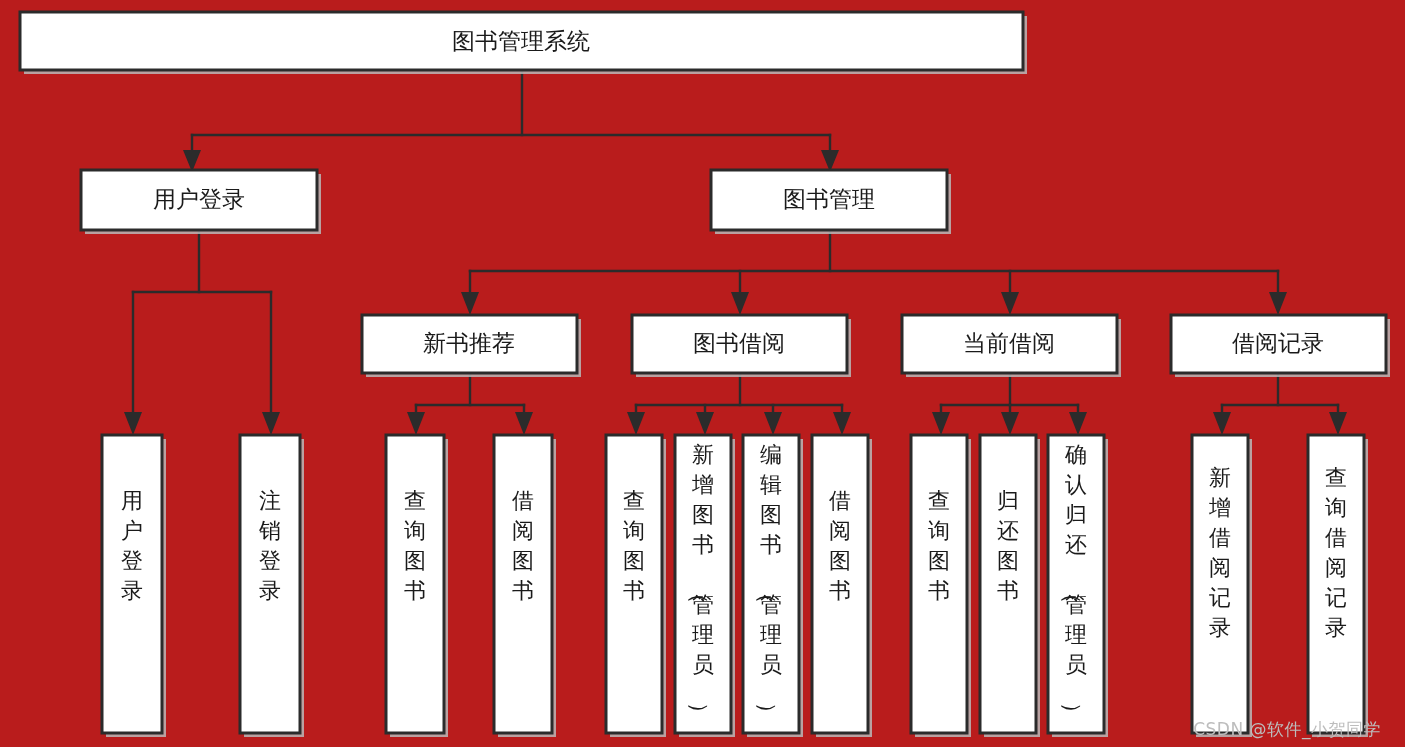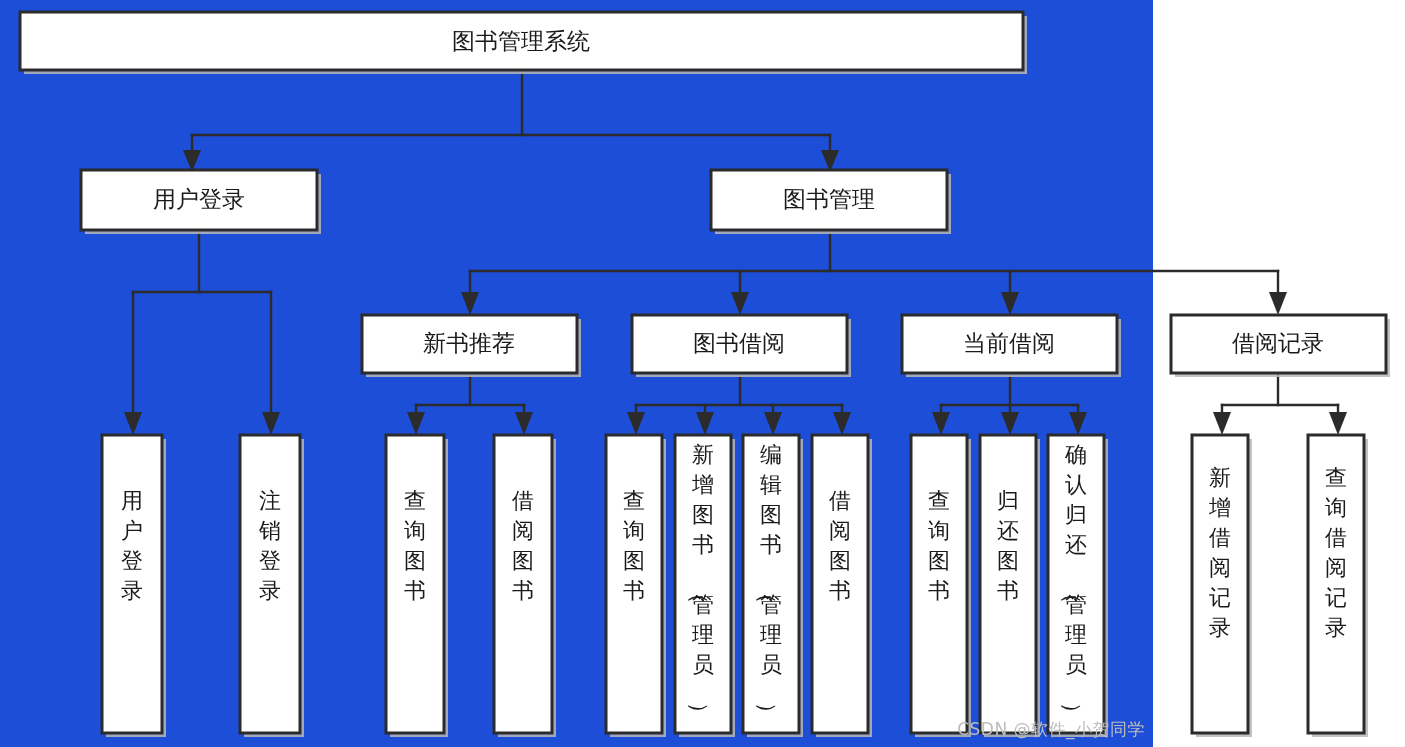--- a/index.html
+++ b/index.html
@@ -8,23 +8,23 @@
     background: #ffffff;
   }
   body {
     width: 1405px;
     height: 747px;
     font-family: "DejaVu Sans", "Liberation Sans", sans-serif;
     overflow: hidden;
   }
   #diagram-root {
     position: relative;
-    width: 1153px;
+    width: 1405px;
     height: 747px;
-    background: #1d4ed8;
+    background: #b91c1c;
   }
   svg.flow {
     position: absolute;
     left: 0;
     top: 0;
     width: 1405px;
     height: 747px;
   }
   .node-box {
     fill: #ffffff;
@@ -53,21 +53,21 @@
     dominant-baseline: middle;
   }
   .node-label-v {
     font-family: "DejaVu Sans", "Liberation Sans", sans-serif;
     font-size: 22px;
     fill: #1a1a1a;
     text-anchor: middle;
   }
   .watermark {
     position: absolute;
-    right: 8px;
+    right: 24px;
     bottom: 6px;
     font-family: "DejaVu Sans", "Liberation Sans", sans-serif;
     font-size: 17px;
     color: #bdbdbd;
     letter-spacing: 0.5px;
     white-space: nowrap;
     pointer-events: none;
   }
 </style>
 </head>

